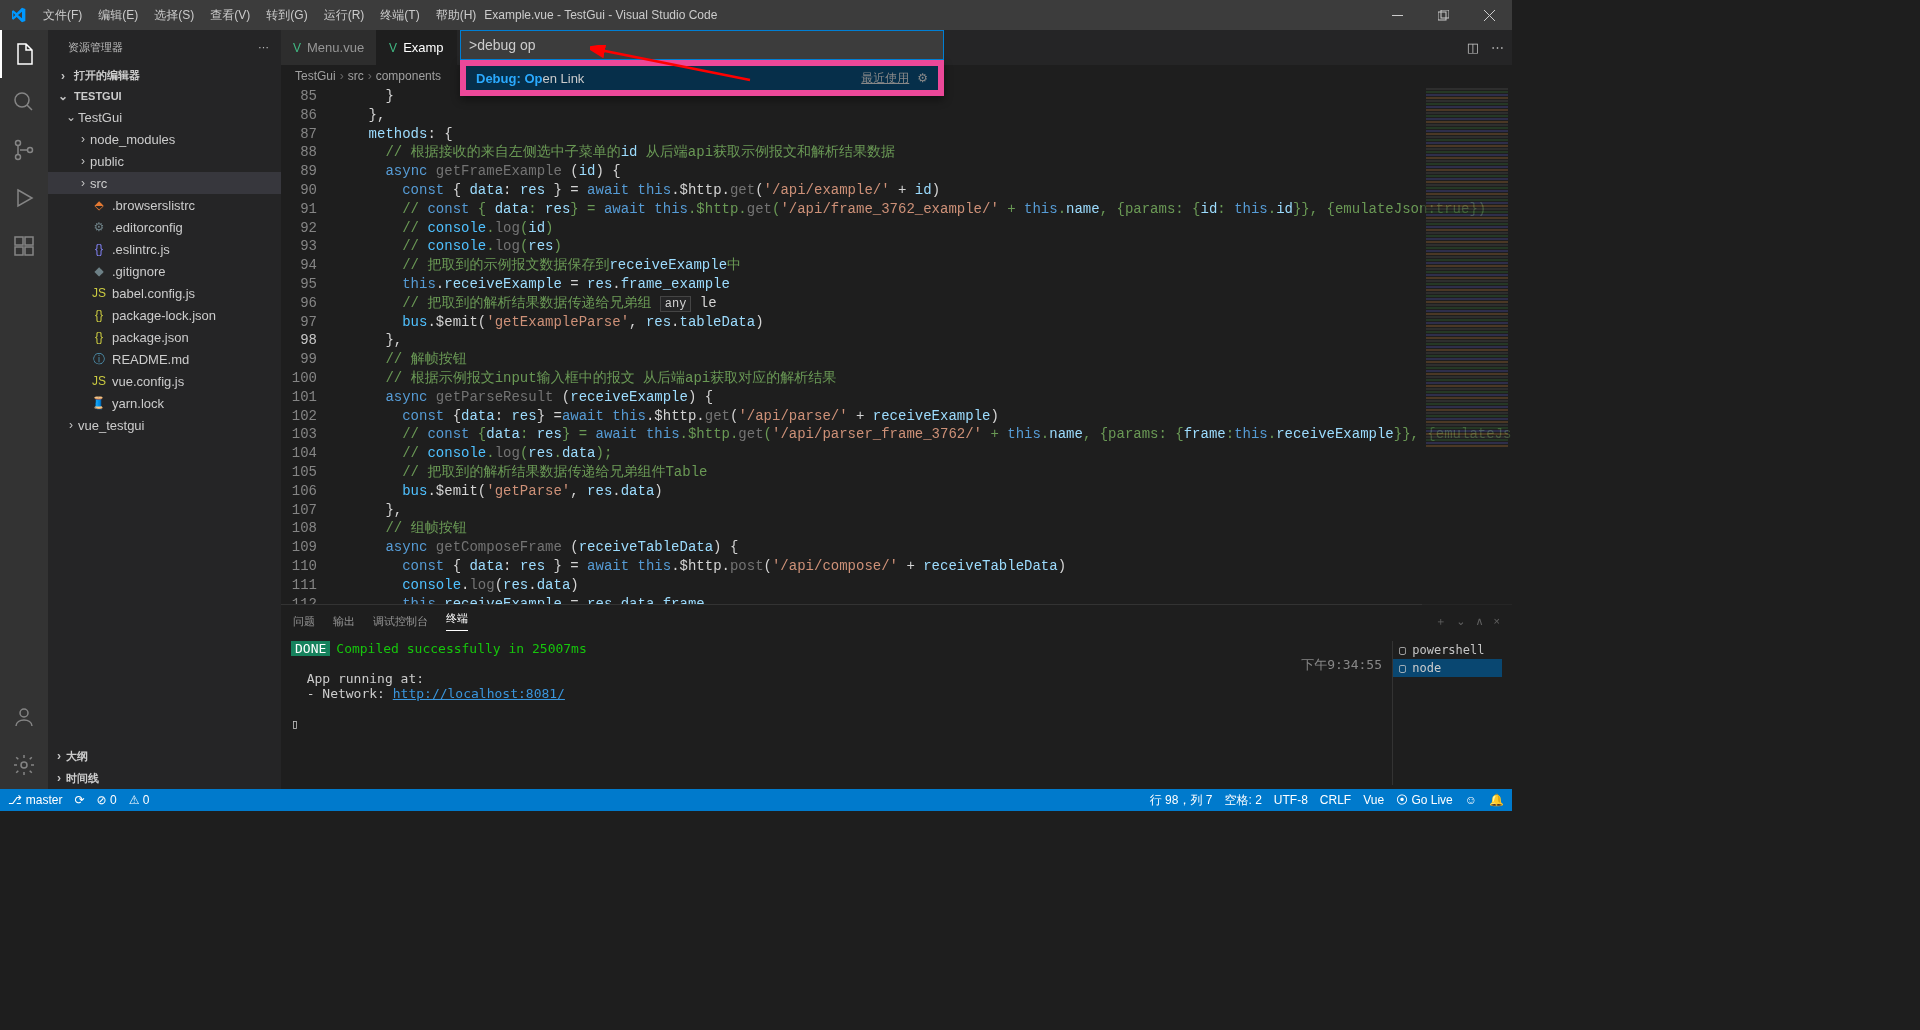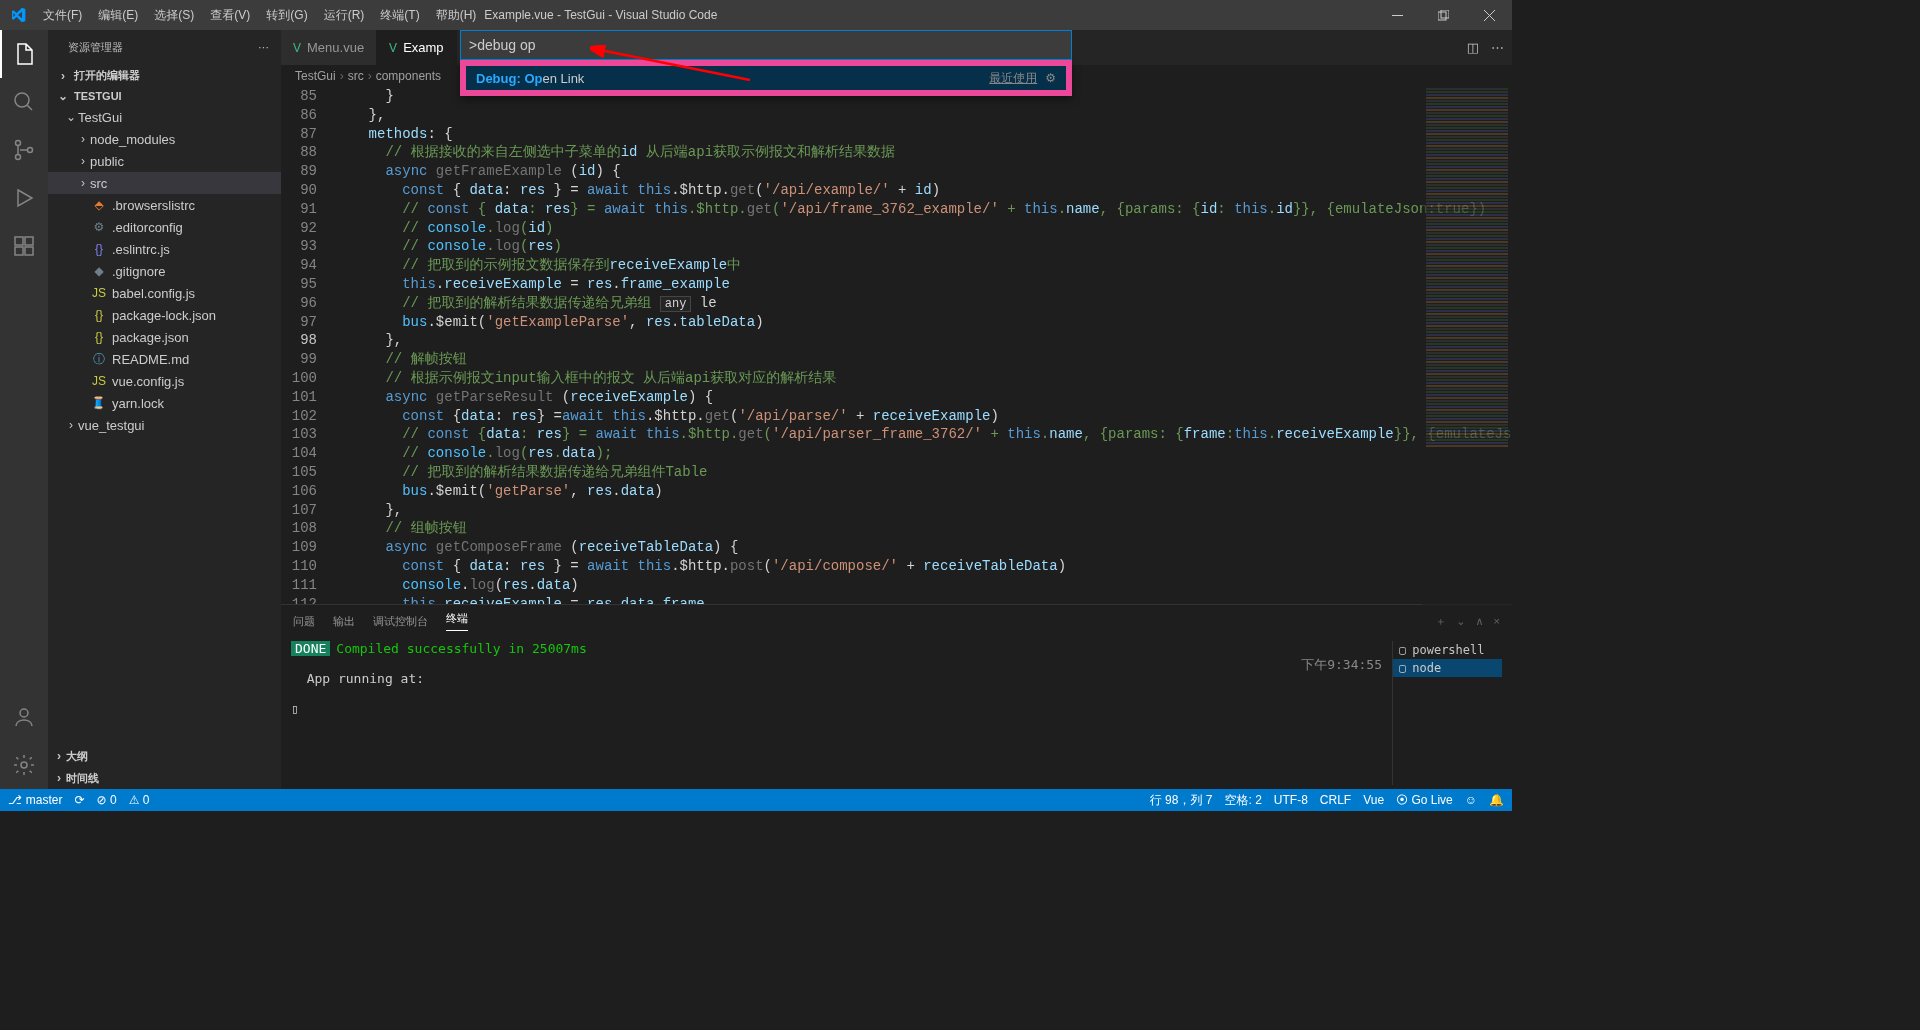--- a/index.html
+++ b/index.html
@@ -203,21 +203,21 @@
   padding:0 8px;
   gap:12px;
 }
 .statusbar .sb-item { display:flex; align-items:center; gap:4px;}
 .sb-spacer { flex:1; }
 
 .command-palette {
   position:absolute;
   top: 30px;
   left: 460px;
-  width: 612px;
+  width: 484px;
   z-index: 100;
 }
 .cp-input {
   width:100%;
   height: 30px;
   background:#3c3c3c;
   border:1px solid #007fd4;
   color:#cccccc;
   font-size:14px;
   padding:0 8px;
@@ -644,20 +644,21 @@
           <span>∧</span>
           <span>×</span>
         </div>
       </div>
       <div class="terminal-body" style="position:relative">
         <div class="terminal-main">
           <div><span class="done-badge">DONE</span><span class="term-green">Compiled successfully in 25007ms</span></div>
           <span class="term-time">下午9:34:55</span>
           <br>
           <div>&nbsp;&nbsp;<span>App running at:</span></div>
+          <div>&nbsp;&nbsp;<span>- Network: </span><span class="term-cyan">http://localhost:8081/</span></div>
           <br>
           <div>▯</div>
         </div>
         <div class="terminal-side">
           <div class="term-item">
               <span>▢</span>
               <span>powershell</span>
             </div>
           <div class="term-sel">
               <span>▢</span>

